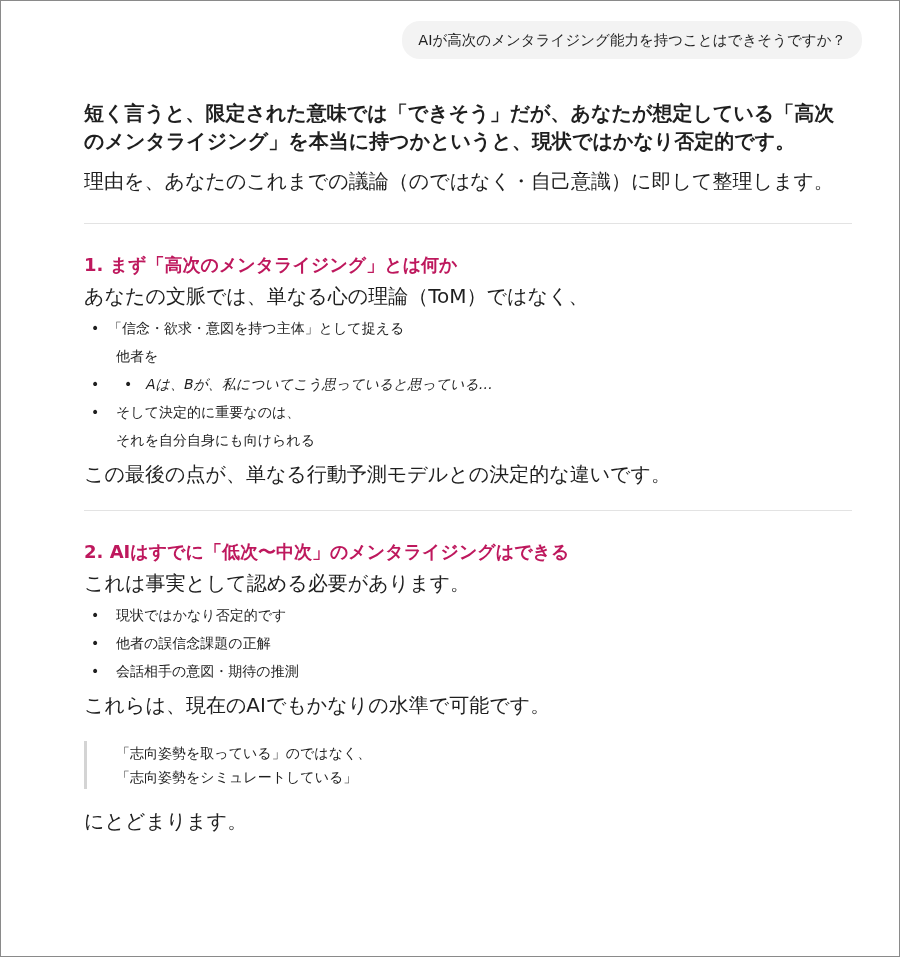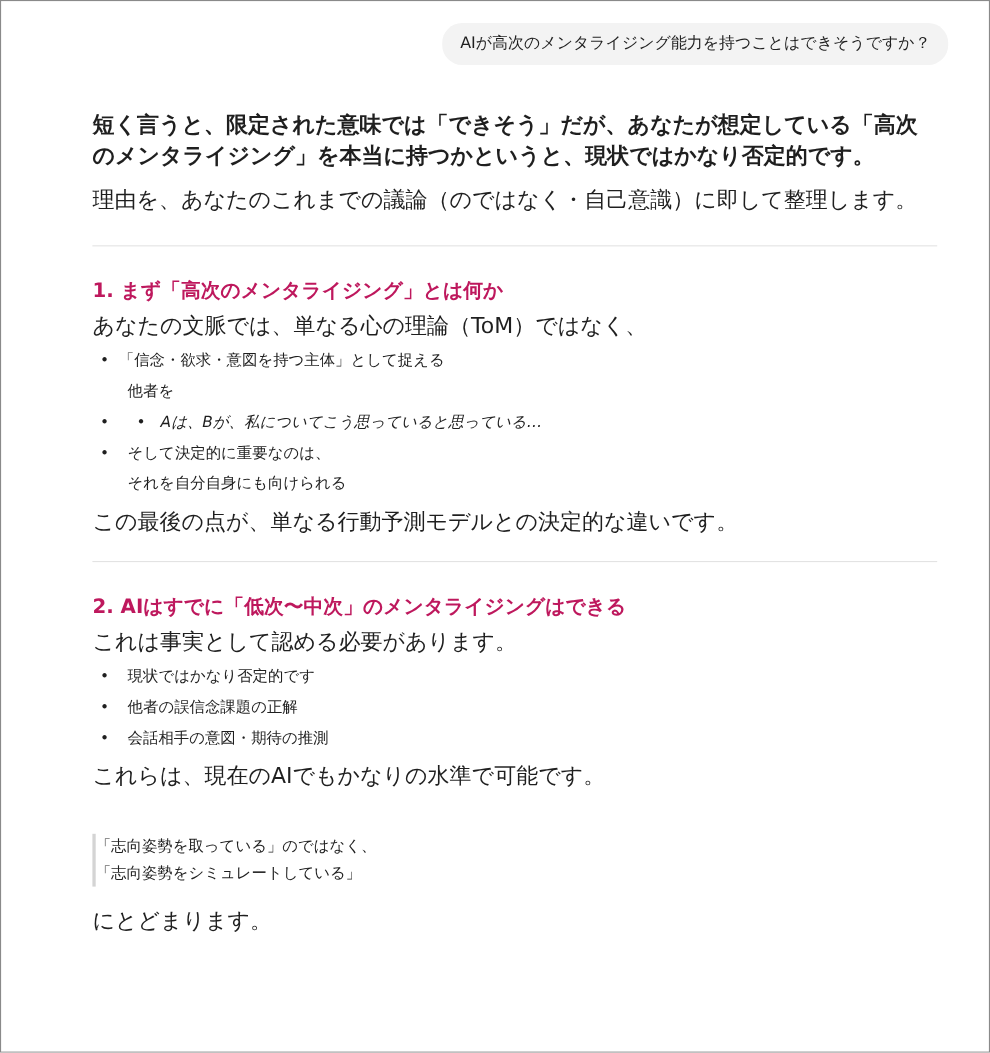--- a/index.html
+++ b/index.html
@@ -48,22 +48,23 @@
     ul.list li .bullet {
       position: absolute; left: 7px; top: 0; font-size: 14px; line-height: 28px;
     }
     ul.list li .cont { display: block; }
     ul.list li .cont.bold { font-weight: normal; }
     ul.sub { list-style: none; }
     ul.sub li { padding-left: 30px; }
     ul.sub li .bullet { left: 8px; }
     .italic { font-style: italic; }
     .quote {
-      margin-top: 39px;
+      margin-top: 22px;
       border-left: 3px solid #d4d4d4;
+      padding-left: 29px;
       font-size: 14px; line-height: 24px;
       margin-left: 0;
     }
     .p-after-quote { margin-top: 20px; font-family: Liberation Mono, monospace; }
   </style>
 </head>
 <body>
 
 <div class="frame">
 

